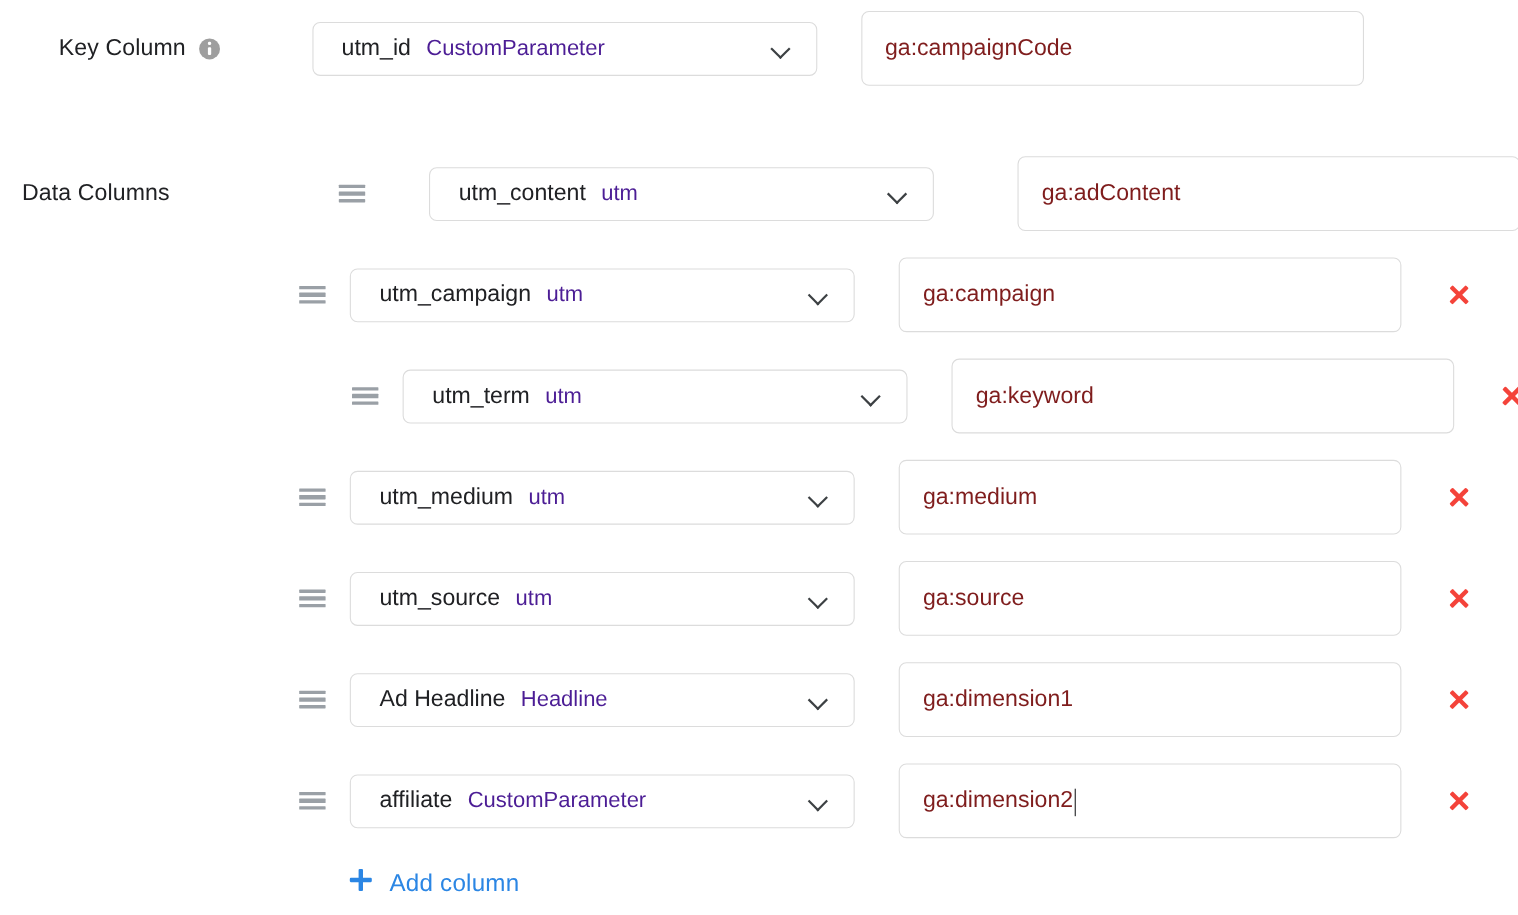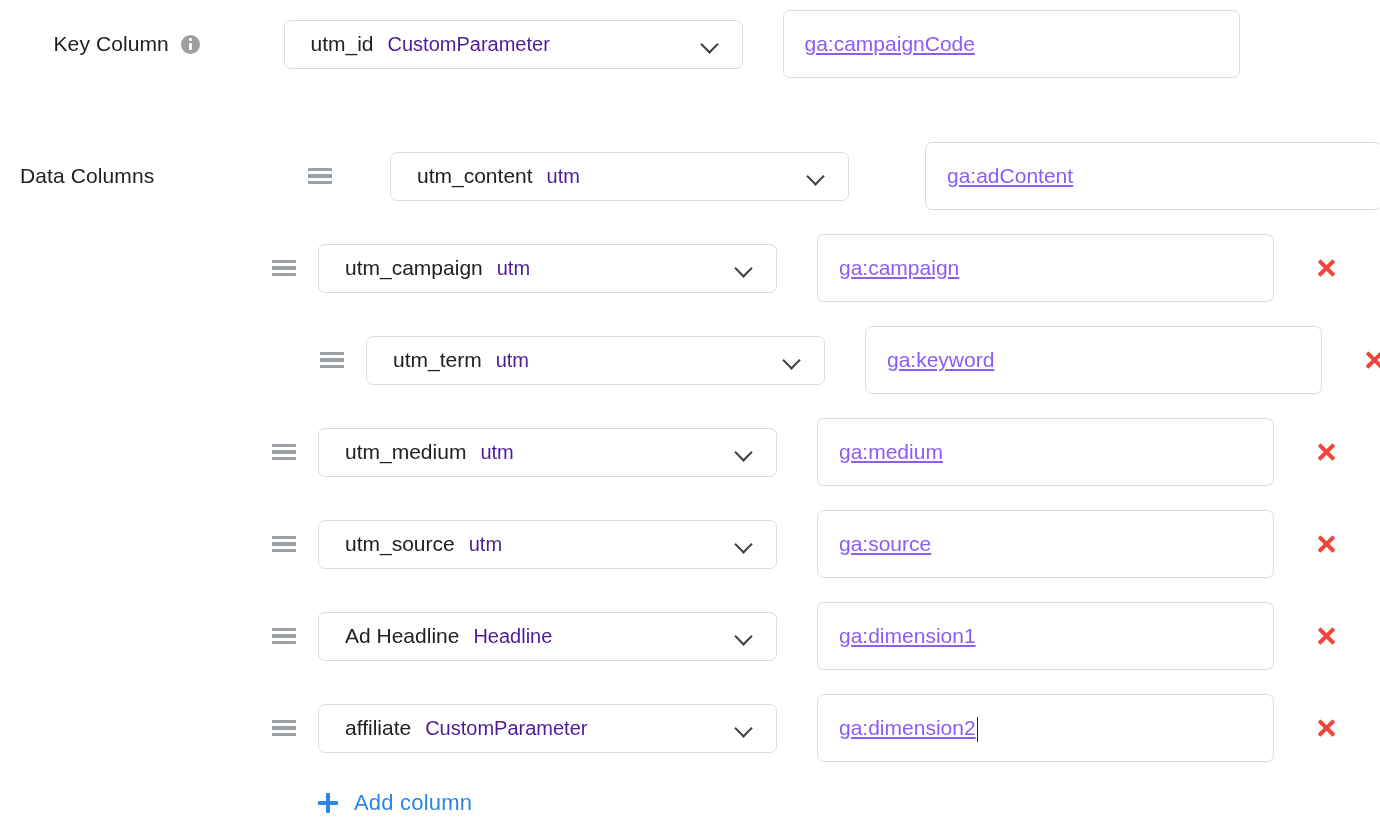--- a/index.html
+++ b/index.html
@@ -170,23 +170,22 @@
     border: 1px solid #dcdcdc;
     border-radius: 7px;
     background: #ffffff;
     display: flex;
     align-items: center;
     padding: 0 18px 0 21px;
     cursor: text;
   }
   .input-value {
     font-size: 21px;
-    color: #8b5cf6;
+    color: #7f1d1d;
     white-space: nowrap;
-    text-decoration: underline;
   }
 
   
   .caret {
     display: inline-block;
     width: 1.6px;
     height: 25px;
     background: #202124;
     margin-left: 1px;
     vertical-align: middle;
@@ -233,21 +232,20 @@
     left: 0;
     top: 778px;
     width: 1380px;
     height: 50px;
     display: flex;
     align-items: center;
   }
   .add-link {
     margin-left: 318px;
     display: flex;
-    align-items: center;
     gap: 16px;
     cursor: pointer;
     user-select: none;
   }
   .plus-icon {
     width: 20px;
     height: 20px;
     position: relative;
     flex: 0 0 20px;
   }

